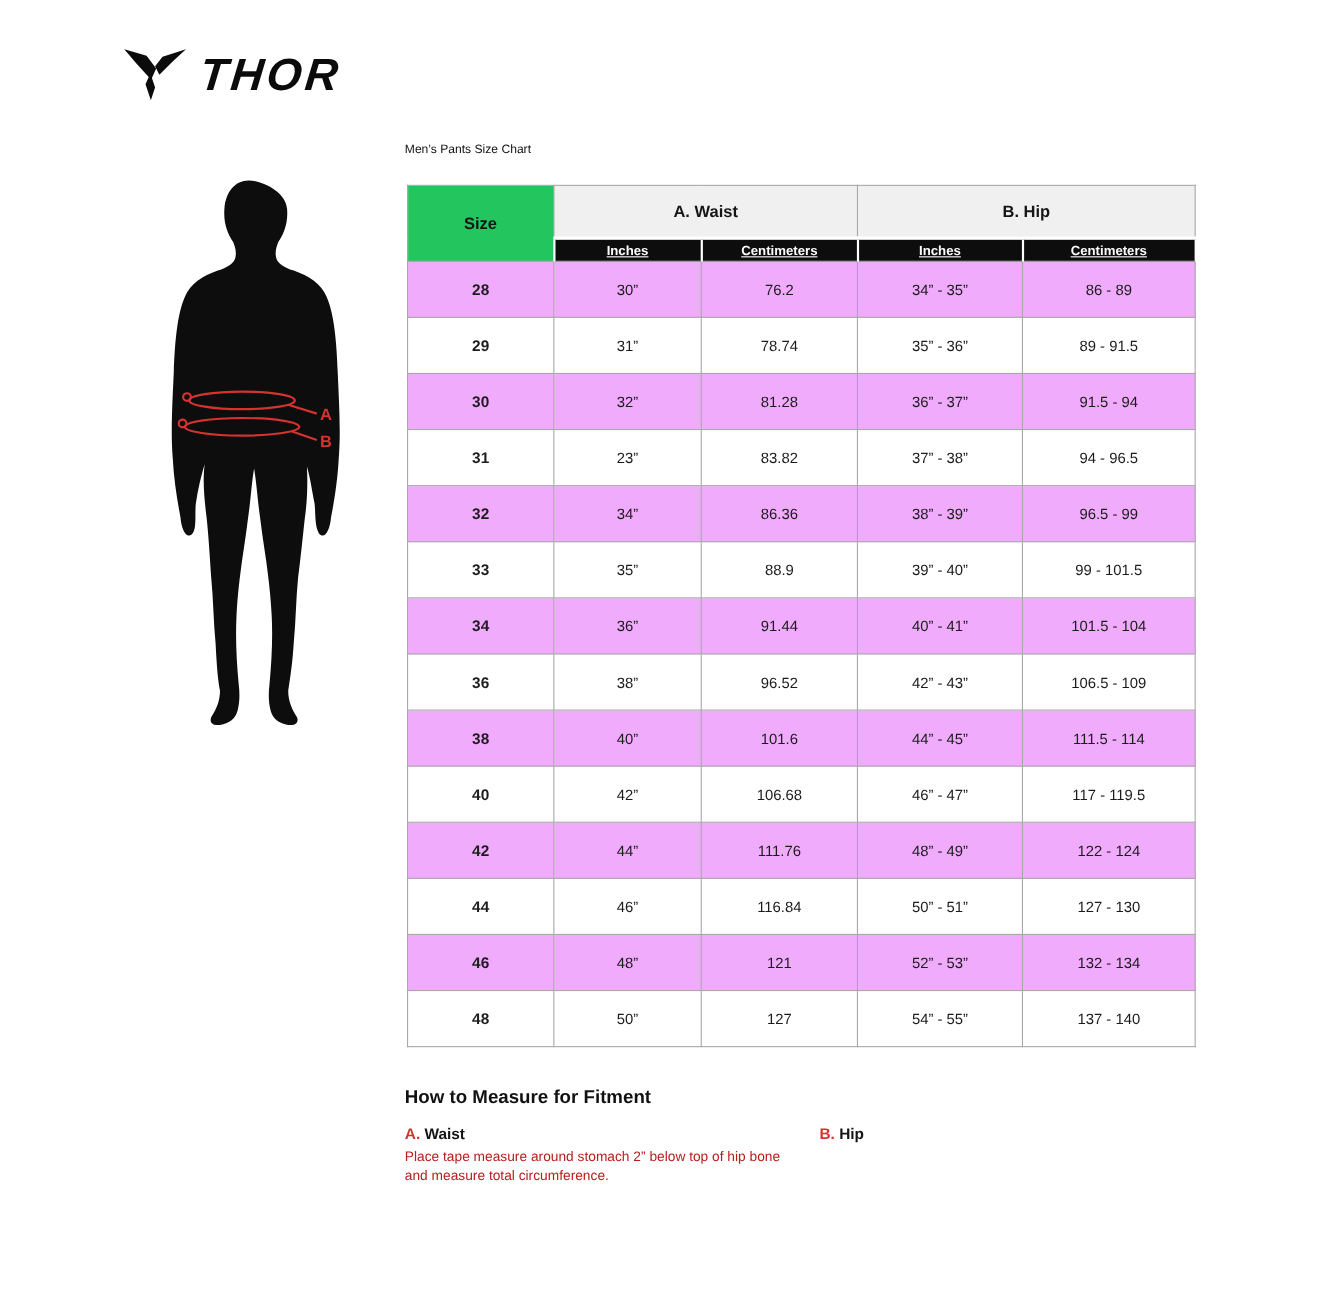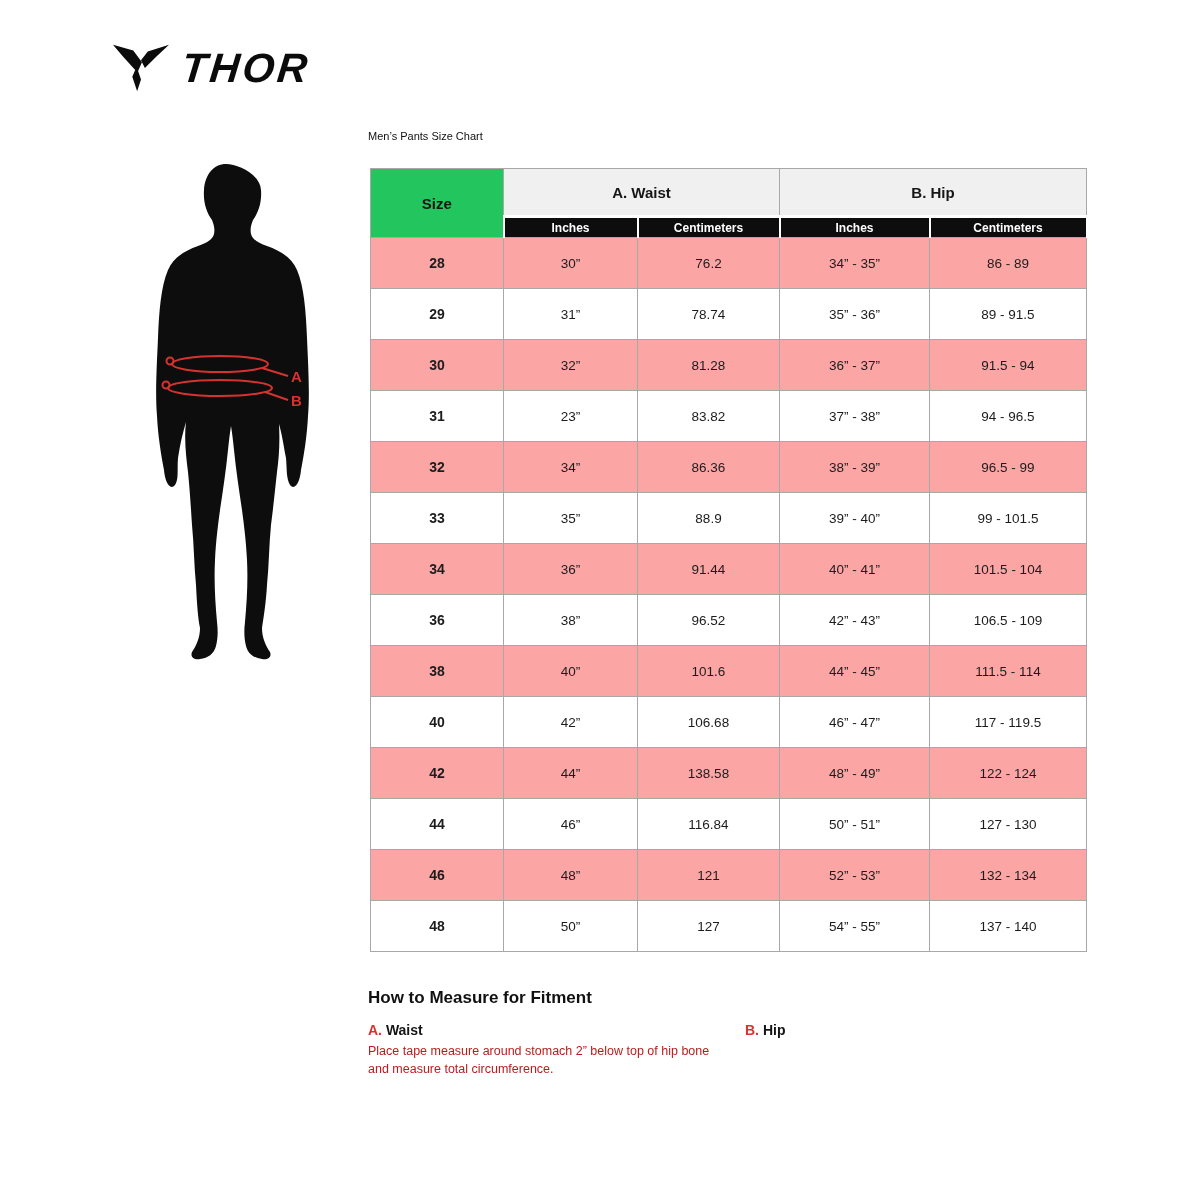--- a/index.html
+++ b/index.html
@@ -22,24 +22,24 @@
     position:absolute;left:370px;top:168px;width:716px;
     border-collapse:collapse;table-layout:fixed;
   }
   .size-table th,.size-table td{
     border:1px solid #a8a8a8;text-align:center;vertical-align:middle;padding:0;
   }
   .size-table th.group{height:46px;background:#f0f0f0;font-size:15px;font-weight:bold;color:#161616;}
   .size-table th.size-head{background:#22c55e;font-size:15px;font-weight:bold;color:#161616;}
   .size-table tr.sub th{
     height:19px;background:#0d0d0d;color:#ffffff;font-size:12px;font-weight:bold;
-    border:2px solid #ffffff;border-top:3px solid #ffffff;border-bottom:1px solid #a8a8a8;
+    border:2px solid #ffffff;border-top:3px solid #ffffff;border-bottom:1px solid #a8a8a8;text-decoration:underline;
   }
   .size-table tbody td{height:50px;font-size:13.5px;color:#1c1c1c;background:#ffffff;}
-  .size-table tbody tr.alt td{background:#fca5a5;}
+  .size-table tbody tr.alt td{background:#f0abfc;}
   .size-table tbody td.size-col{font-weight:bold;font-size:14px;}
   
   .figure-wrap{position:absolute;left:150px;top:160px;width:165px;height:505px;}
   
   .howto-title{position:absolute;left:368px;top:988px;font-size:17px;font-weight:bold;color:#111;}
   .howto-col{position:absolute;top:1022px;}
   .howto-col.a{left:368px;width:360px;}
   .howto-col.b{left:745px;width:340px;}
   .howto-head{font-size:14px;font-weight:bold;color:#141414;margin-bottom:5px;}
   .howto-head .letter{color:#d63230;}
@@ -180,21 +180,21 @@
       <tr>
     <td class="size-col">40</td>
     <td>42”</td>
     <td>106.68</td>
     <td>46” - 47”</td>
     <td>117 - 119.5</td>
   </tr>
       <tr class="alt">
     <td class="size-col">42</td>
     <td>44”</td>
-    <td>138.58</td>
+    <td>111.76</td>
     <td>48” - 49”</td>
     <td>122 - 124</td>
   </tr>
       <tr>
     <td class="size-col">44</td>
     <td>46”</td>
     <td>116.84</td>
     <td>50” - 51”</td>
     <td>127 - 130</td>
   </tr>

